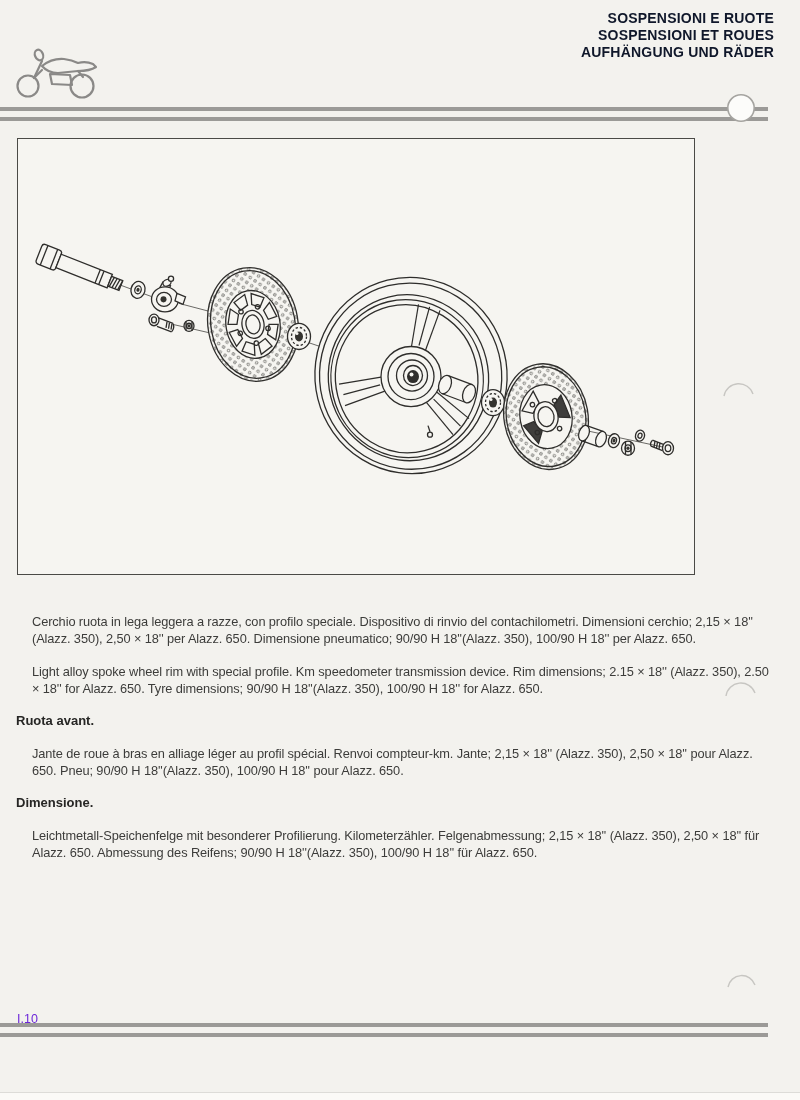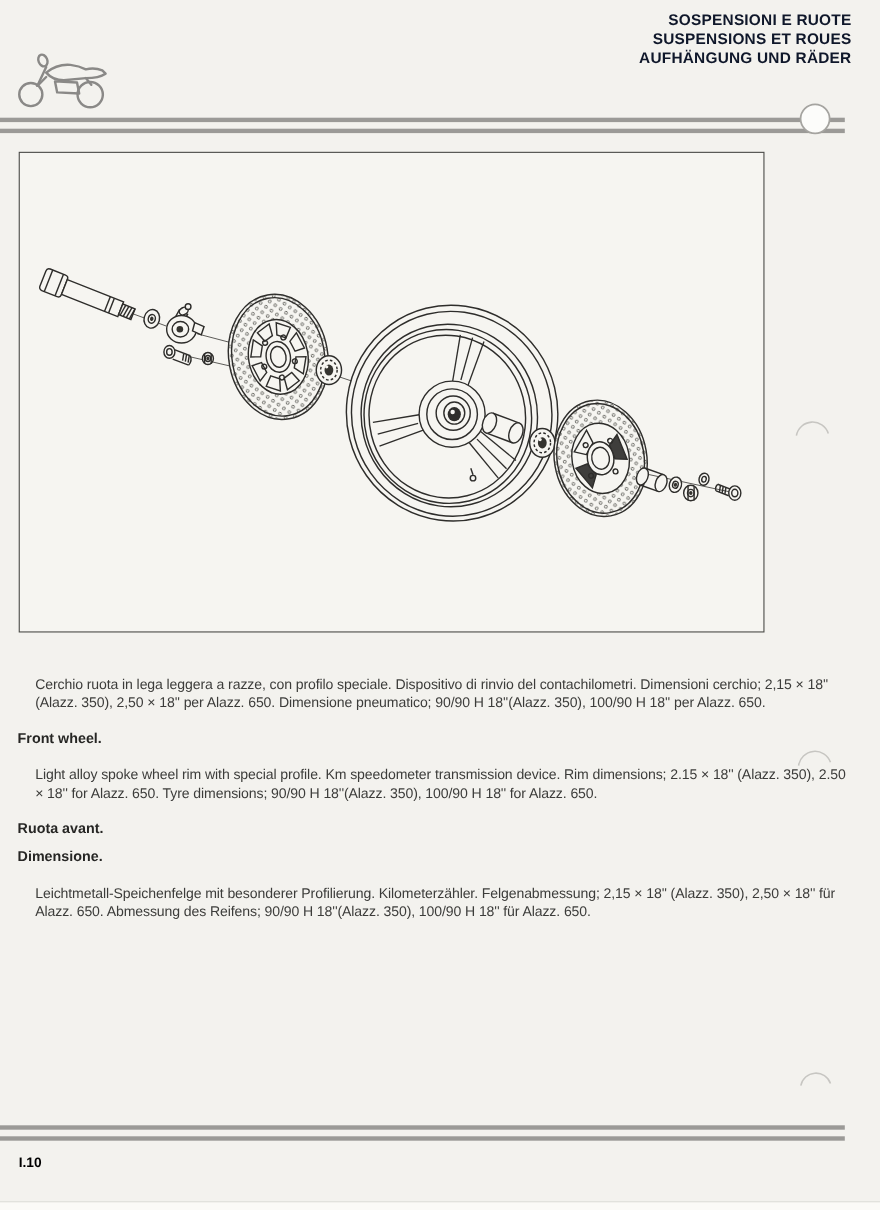--- a/index.html
+++ b/index.html
@@ -25,21 +25,21 @@
   .sections{position:absolute;left:16px;top:597px;width:775px;}
   .section{margin:0 0 10px 0;}
   .section h3{
     margin:0 0 3px 0;font-size:13px;line-height:16px;font-weight:bold;color:#262624;
   }
   .section p{
     margin:16px;font-size:12.8px;line-height:17px;color:#3c3c3a;letter-spacing:-.1px;
   }
   .binder-arc{position:absolute;}
   .page-number{
-    position:absolute;left:17px;top:1050px;font-size:12.5px;font-weight:bold;color:#000000;
+    position:absolute;left:17px;top:1012px;font-size:12.5px;font-weight:normal;color:#6d28d9;
   }
   .page-edge{
     position:absolute;left:0;top:1092px;width:800px;height:8px;
     background:#fbfaf7;border-top:1px solid #dddcd8;
   }
   .lineart{stroke:#2e2d2b;stroke-width:1.3;fill:none;}
   .paperfill{fill:#f6f5f1;}
 </style>
 </head>
 <body>
@@ -54,21 +54,21 @@
       <ellipse cx="27" cy="15" rx="4" ry="5.5" transform="rotate(-22 27 15)"></ellipse>
       <path d="M30,26 Q40,18 52,19 Q60,20 66,23 Q74,21 81,24 L84,27 Q78,31 66,31 L46,33 Q36,33 30,26 Z"></path>
       <path d="M38,34 L58,35 L60,45 L40,44 Z"></path>
       <line x1="66" y1="31" x2="71" y2="37"></line>
       <line x1="22" y1="38" x2="30" y2="30"></line>
     </g>
   </svg>
 
   <div class="title-block">
     <div>SOSPENSIONI E RUOTE</div>
-    <div>SUSPENSIONS ET ROUES</div>
+    <div>SOSPENSIONI ET ROUES</div>
     <div>AUFHÄNGUNG UND RÄDER</div>
   </div>
 
   <div class="bar t1"></div>
   <div class="bar t2"></div>
   <svg class="punch" width="36" height="36" viewBox="0 0 36 36">
     <circle cx="17" cy="17" r="13.2" fill="#fcfcfa" stroke="#a5a4a0" stroke-width="1.6"></circle>
   </svg>
 
   <div class="figure-frame">
@@ -267,25 +267,25 @@
         <ellipse cx="650" cy="308.5" rx="2.8" ry="3.4"></ellipse>
       </g>
     </svg>
   </div>
 
   <div class="sections">
     <div class="section">
       <p>Cerchio ruota in lega leggera a razze, con profilo speciale. Dispositivo di rinvio del contachilometri. Dimensioni cerchio; 2,15 × 18'' (Alazz. 350), 2,50 × 18'' per Alazz. 650. Dimensione pneumatico; 90/90 H 18''(Alazz. 350), 100/90 H 18'' per Alazz. 650.</p>
     </div>
     <div class="section">
-      <h3>Front wheel.</h3>
       <p>Light alloy spoke wheel rim with special profile. Km speedometer transmission device. Rim dimensions; 2.15 × 18'' (Alazz. 350), 2.50 × 18'' for Alazz. 650. Tyre dimensions; 90/90 H 18''(Alazz. 350), 100/90 H 18'' for Alazz. 650.</p>
     </div>
     <div class="section">
       <h3>Ruota avant.</h3>
+      <p>Jante de roue à bras en alliage léger au profil spécial. Renvoi compteur-km. Jante; 2,15 × 18'' (Alazz. 350), 2,50 × 18'' pour Alazz. 650. Pneu; 90/90 H 18''(Alazz. 350), 100/90 H 18'' pour Alazz. 650.</p>
     </div>
     <div class="section">
       <h3>Dimensione.</h3>
       <p>Leichtmetall-Speichenfelge mit besonderer Profilierung. Kilometerzähler. Felgenabmessung; 2,15 × 18'' (Alazz. 350), 2,50 × 18'' für Alazz. 650. Abmessung des Reifens; 90/90 H 18''(Alazz. 350), 100/90 H 18'' für Alazz. 650.</p>
     </div>
   </div>
 
   <svg class="binder-arc" style="left:720px;top:380px" width="38" height="26" viewBox="0 0 38 26">
     <path d="M4,16 A15,15 0 0 1 33,14" fill="none" stroke="#c7c6c2" stroke-width="1.4"></path>
   </svg>

